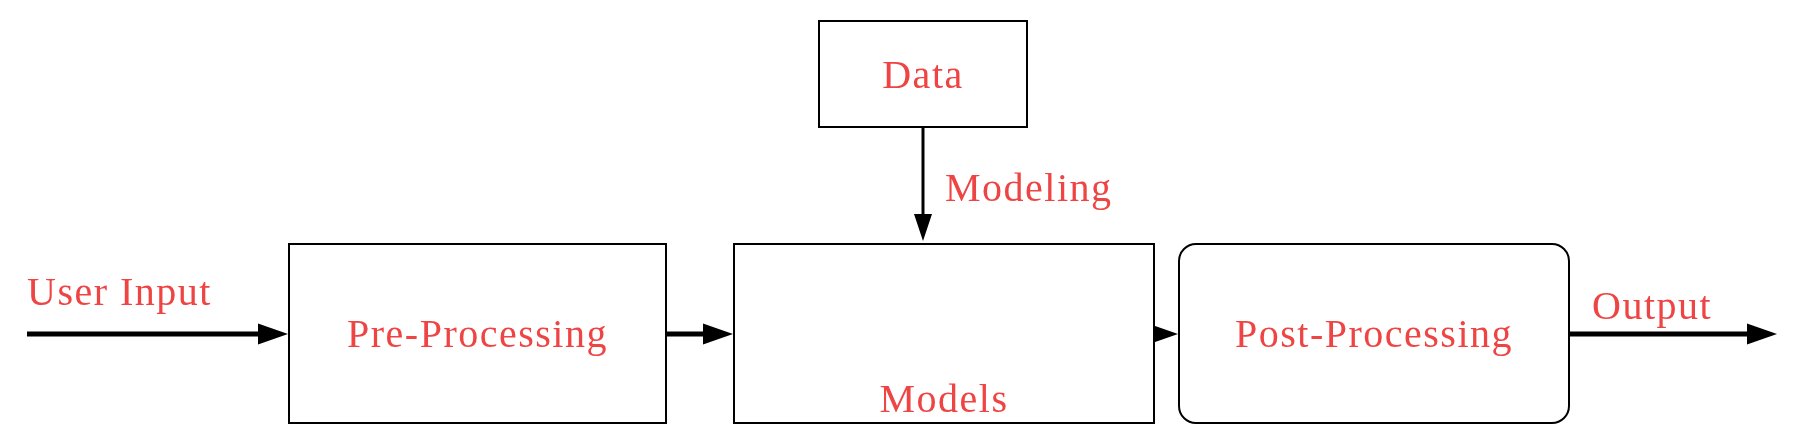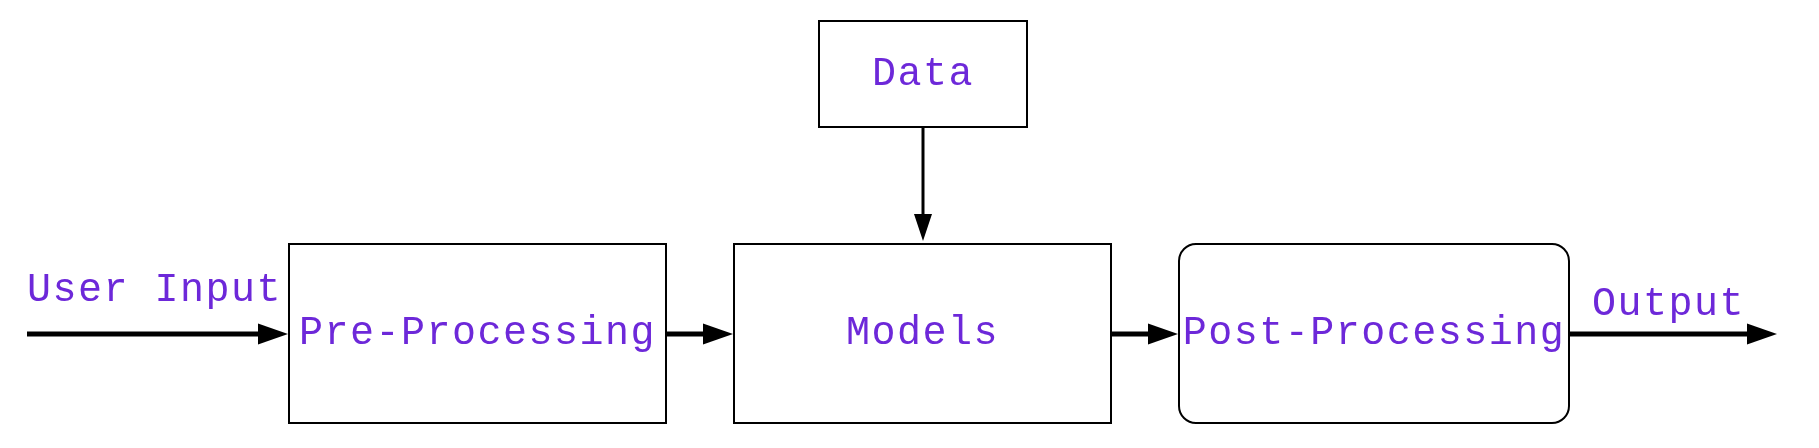--- a/index.html
+++ b/index.html
@@ -2,22 +2,22 @@
 <html><head>
 <meta charset="utf-8">
 <style>
   * { margin: 0; padding: 0; box-sizing: border-box; }
   html, body { background: #ffffff; }
   .diagram {
     position: relative;
     width: 1819px;
     height: 448px;
     background: #ffffff;
-    color: #6d28d9;
-    font-family: Liberation Mono, monospace;
+    color: #ef4444;
+    font-family: Liberation Serif, serif;
     overflow: hidden;
   }
   .connectors {
     position: absolute;
     left: 0; top: 0;
     width: 1819px; height: 448px;
   }
   .connectors line { stroke: #000000; }
   .connectors polygon { fill: #000000; }
   .node {
@@ -26,21 +26,21 @@
     background: #ffffff;
     display: flex;
     align-items: center;
     justify-content: center;
     font-size: 40px;
     letter-spacing: 1.5px;
     white-space: nowrap;
   }
   .node-data   { left: 818px;  top: 20px;  width: 210px; height: 108px; }
   .node-pre    { left: 288px;  top: 243px; width: 379px; height: 181px; }
-  .node-models { left: 733px;  top: 243px; width: 379px; height: 181px; }
+  .node-models { left: 733px;  top: 243px; width: 422px; height: 181px; align-items: flex-end; }
   .node-post   { left: 1178px; top: 243px; width: 392px; height: 181px; border-radius: 18px; }
   .edge-label {
     position: absolute;
     font-size: 40px;
     letter-spacing: 1.5px;
     white-space: nowrap;
   }
   .label-user-input { left: 27px;   top: 268px; }
   .label-modeling   { left: 945px;  top: 164px; }
   .label-output     { left: 1592px; top: 282px; }
@@ -89,16 +89,17 @@
   <div class="node node-models">
     <span>Models</span>
   </div>
 
   <div class="node node-post">
     <span>Post-Processing</span>
   </div>
 
   <div class="edge-label label-user-input">User Input</div>
 
+  <div class="edge-label label-modeling">Modeling</div>
 
   <div class="edge-label label-output">Output</div>
 
 </div>
 
 </body></html>

